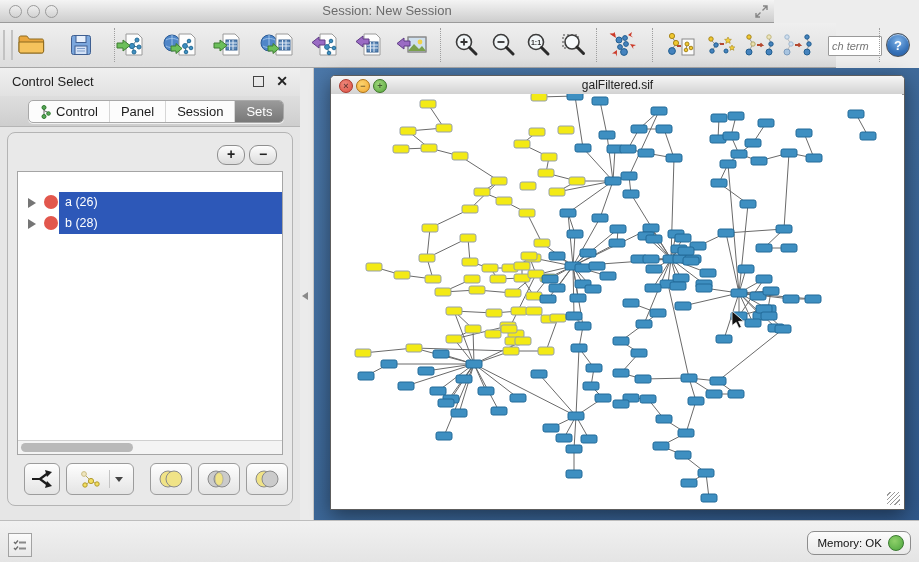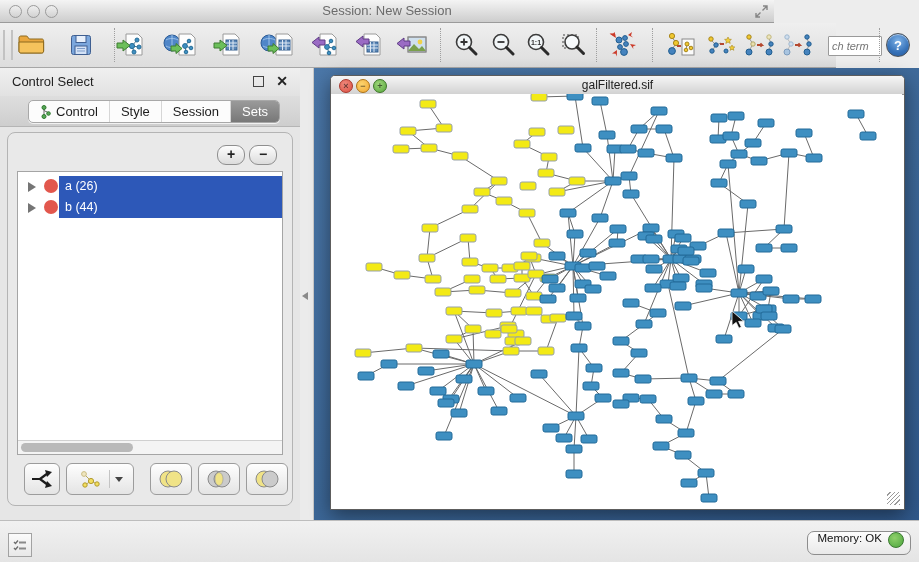--- a/index.html
+++ b/index.html
@@ -80,21 +80,21 @@
   .nwb.zoom{left:42px;background:radial-gradient(circle at 40% 35%,#9fd77a,#57a63e);border:1px solid #3c7527}
   .canvas{position:absolute;left:0;top:18px;width:571px;height:413px;background:#fff;overflow:hidden}
   .grip{position:absolute;right:2px;bottom:2px;width:13px;height:13px;
     background:repeating-linear-gradient(135deg,transparent 0 2px,#9a9a9a 2px 3px)}
   
   .statusbar{position:absolute;left:0;top:520px;width:919px;height:42px;
     background:linear-gradient(#f1f1f1,#e4e4e4);border-top:1px solid #bdbdbd}
   .taskbtn{position:absolute;left:8px;top:12px;width:22px;height:22px;border:1px solid #a2a2a2;
     background:linear-gradient(#fbfbfb,#e8e8e8);display:flex;align-items:center;justify-content:center}
   .mem{position:absolute;right:8px;top:10px;height:22px;border:1px solid #8d8d8d;border-radius:7px;
-    background:linear-gradient(#fcfcfc,#e9e9e9);display:flex;padding:0 6px 0 9px;gap:6px;
+    background:linear-gradient(#fcfcfc,#e9e9e9);display:flex;align-items:center;padding:0 6px 0 9px;gap:6px;
     font-size:11.5px;color:#111}
   .memdot{width:14px;height:14px;border-radius:50%;background:radial-gradient(circle at 40% 35%,#8fd06a,#4ca53e);
     border:1px solid #3a7a30}
 </style>
 </head>
 <body>
 
 <div class="titlebar">
   <div class="tlight" style="left:9px"></div>
   <div class="tlight" style="left:27px"></div>
@@ -361,47 +361,47 @@
       <div class="tab">
         <svg width="12" height="14" viewBox="0 0 12 14">
             <path d="M4 3v8M4 5c0 2 4 1 4 3" stroke="#6d6d6d" fill="none"></path>
             <circle cx="4" cy="2.5" r="2" fill="#57a757" stroke="#2f7a2f"></circle>
             <circle cx="4" cy="11.5" r="2" fill="#57a757" stroke="#2f7a2f"></circle>
             <circle cx="8.5" cy="8.5" r="1.8" fill="#57a757" stroke="#2f7a2f"></circle>
           </svg>
         <span>Control</span>
       </div>
       <div class="tab">
-          <span>Style</span>
+          <span>Panel</span>
         </div>
       <div class="tab">
           <span>Session</span>
         </div>
       <div class="tab active">
           <span>Sets</span>
         </div>
     </div>
   </div>
 
   <div class="groupbox">
     <div class="pillbtn" style="left:209px">+</div>
     <div class="pillbtn" style="left:241px">−</div>
 
     <div class="listbox">
-      <div class="lrow" style="margin-top:4px">
+      <div class="lrow" style="margin-top:20px">
         <div class="hl"></div>
         <div class="tri"></div>
         <div class="dot"></div>
         <div class="lbl">a (26)</div>
       </div>
       <div class="lrow">
         <div class="hl"></div>
         <div class="tri"></div>
         <div class="dot"></div>
-        <div class="lbl">b (44)</div>
+        <div class="lbl">b (28)</div>
       </div>
       <div class="hscroll">
         <div class="hthumb"></div>
       </div>
     </div>
 
     <div class="act" style="left:16px;width:34px">
       <svg width="24" height="20" viewBox="0 0 24 20">
           <path d="M2 10h8M10 10l8-6M10 10l8 6" stroke="#1c1c1c" stroke-width="2.2" fill="none"></path>
           <path d="M15 1l7 2-5 5z" fill="#1c1c1c"></path>

